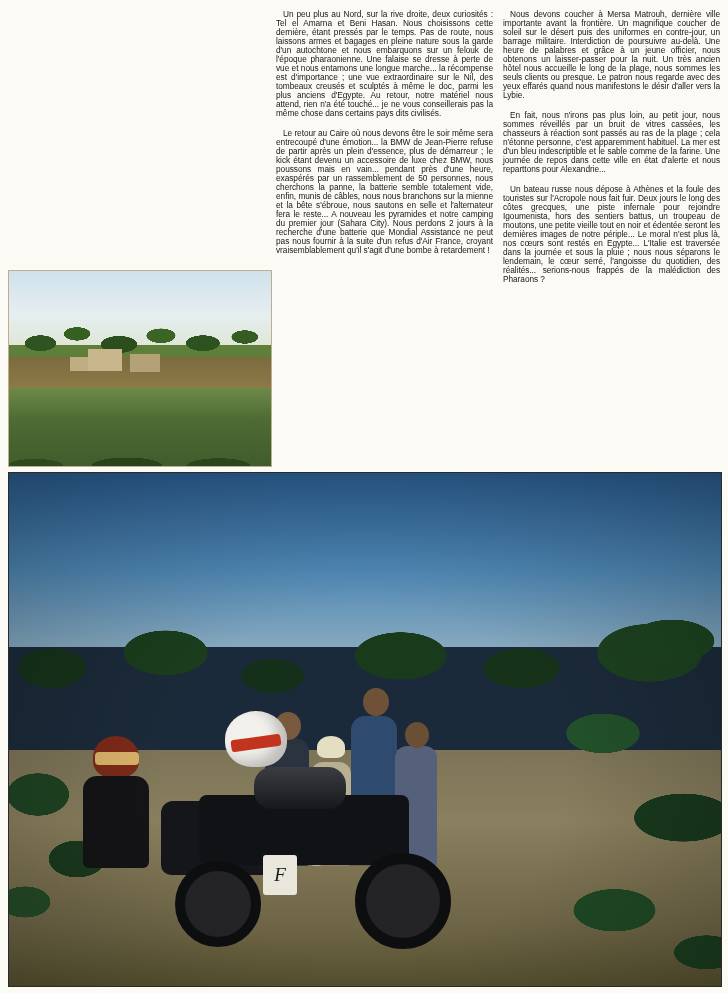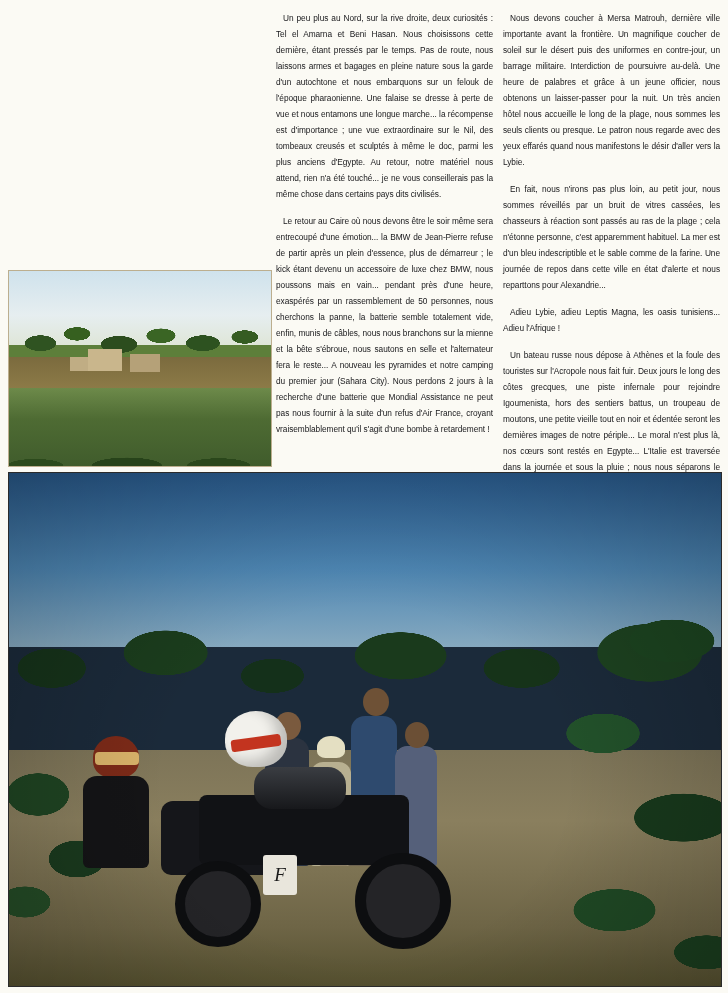--- a/index.html
+++ b/index.html
@@ -26,21 +26,21 @@
     left: 276px;
     top: 10px;
     width: 444px;
     height: 455px;
     display: flex;
     gap: 10px;
   }
   .col {
     width: 217px;
     font-size: 8.3px;
-    line-height: 16px;
+    line-height: 9px;
     text-align: justify;
     color: #17171a;
     font-family: "Liberation Sans", sans-serif;
     letter-spacing: -0.05px;
   }
   .col p {
     margin: 0;
     text-indent: 7px;
     hyphens: auto;
   }
@@ -232,21 +232,20 @@
   <div class="text-area">
 
     <div class="col">
       <p>Un peu plus au Nord, sur la rive droite, deux curiosités : Tel el Amarna et Beni Hasan. Nous choisissons cette dernière, étant pressés par le temps. Pas de route, nous laissons armes et bagages en pleine nature sous la garde d'un autochtone et nous embarquons sur un felouk de l'époque pharaonienne. Une falaise se dresse à perte de vue et nous entamons une longue marche... la récompense est d'importance ; une vue extraordinaire sur le Nil, des tombeaux creusés et sculptés à même le doc, parmi les plus anciens d'Egypte. Au retour, notre matériel nous attend, rien n'a été touché... je ne vous conseillerais pas la même chose dans certains pays dits civilisés.</p>
       <p>Le retour au Caire où nous devons être le soir même sera entrecoupé d'une émotion... la BMW de Jean-Pierre refuse de partir après un plein d'essence, plus de démarreur ; le kick étant devenu un accessoire de luxe chez BMW, nous poussons mais en vain... pendant près d'une heure, exaspérés par un rassemblement de 50 personnes, nous cherchons la panne, la batterie semble totalement vide, enfin, munis de câbles, nous nous branchons sur la mienne et la bête s'ébroue, nous sautons en selle et l'alternateur fera le reste... A nouveau les pyramides et notre camping du premier jour (Sahara City). Nous perdons 2 jours à la recherche d'une batterie que Mondial Assistance ne peut pas nous fournir à la suite d'un refus d'Air France, croyant vraisemblablement qu'il s'agit d'une bombe à retardement !</p>
     </div>
 
     <div class="col">
       <p>Nous devons coucher à Mersa Matrouh, dernière ville importante avant la frontière. Un magnifique coucher de soleil sur le désert puis des uniformes en contre-jour, un barrage militaire. Interdiction de poursuivre au-delà. Une heure de palabres et grâce à un jeune officier, nous obtenons un laisser-passer pour la nuit. Un très ancien hôtel nous accueille le long de la plage, nous sommes les seuls clients ou presque. Le patron nous regarde avec des yeux effarés quand nous manifestons le désir d'aller vers la Lybie.</p>
       <p>En fait, nous n'irons pas plus loin, au petit jour, nous sommes réveillés par un bruit de vitres cassées, les chasseurs à réaction sont passés au ras de la plage ; cela n'étonne personne, c'est apparemment habituel. La mer est d'un bleu indescriptible et le sable comme de la farine. Une journée de repos dans cette ville en état d'alerte et nous reparttons pour Alexandrie...</p>
-      <p>Adieu Lybie, adieu Leptis Magna, les oasis tunisiens... Adieu l'Afrique !</p>
       <p>Un bateau russe nous dépose à Athènes et la foule des touristes sur l'Acropole nous fait fuir. Deux jours le long des côtes grecques, une piste infernale pour rejoindre Igoumenista, hors des sentiers battus, un troupeau de moutons, une petite vieille tout en noir et édentée seront les dernières images de notre périple... Le moral n'est plus là, nos cœurs sont restés en Egypte... L'Italie est traversée dans la journée et sous la pluie ; nous nous séparons le lendemain, le cœur serré, l'angoisse du quotidien, des réalités... serions-nous frappés de la malédiction des Pharaons ?</p>
     </div>
 
   </div>
 
   <div class="photo-oasis">
     <div class="oasis-sky"></div>
     <div class="oasis-palms"></div>
     <div class="oasis-bank"></div>
     <div class="oasis-house"></div>

